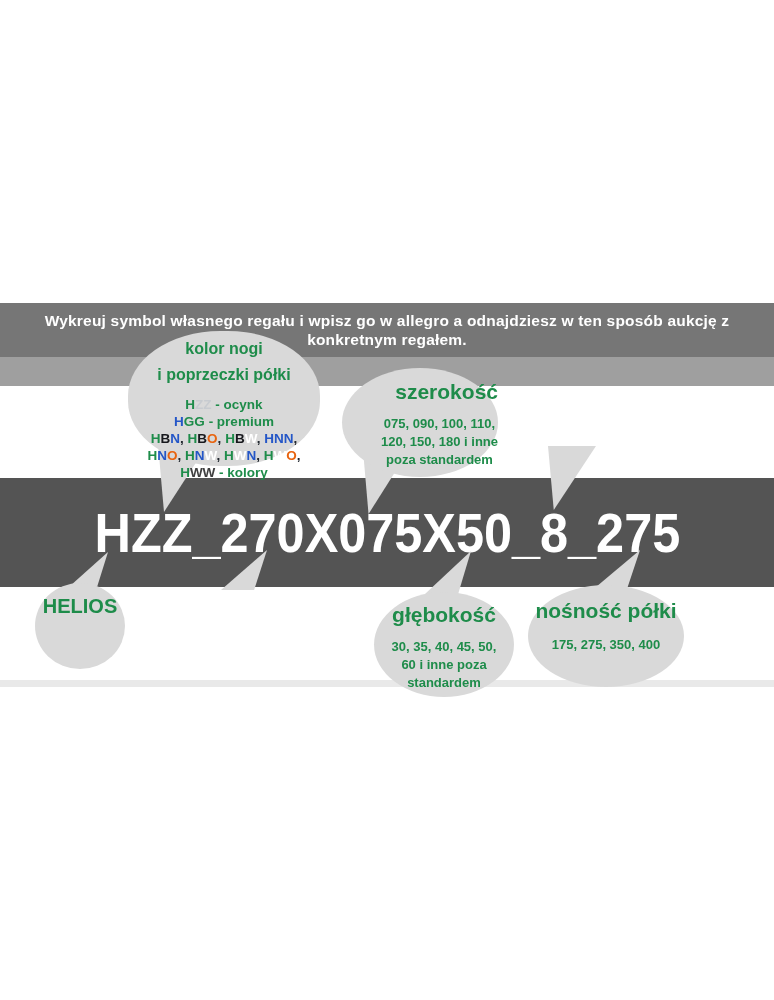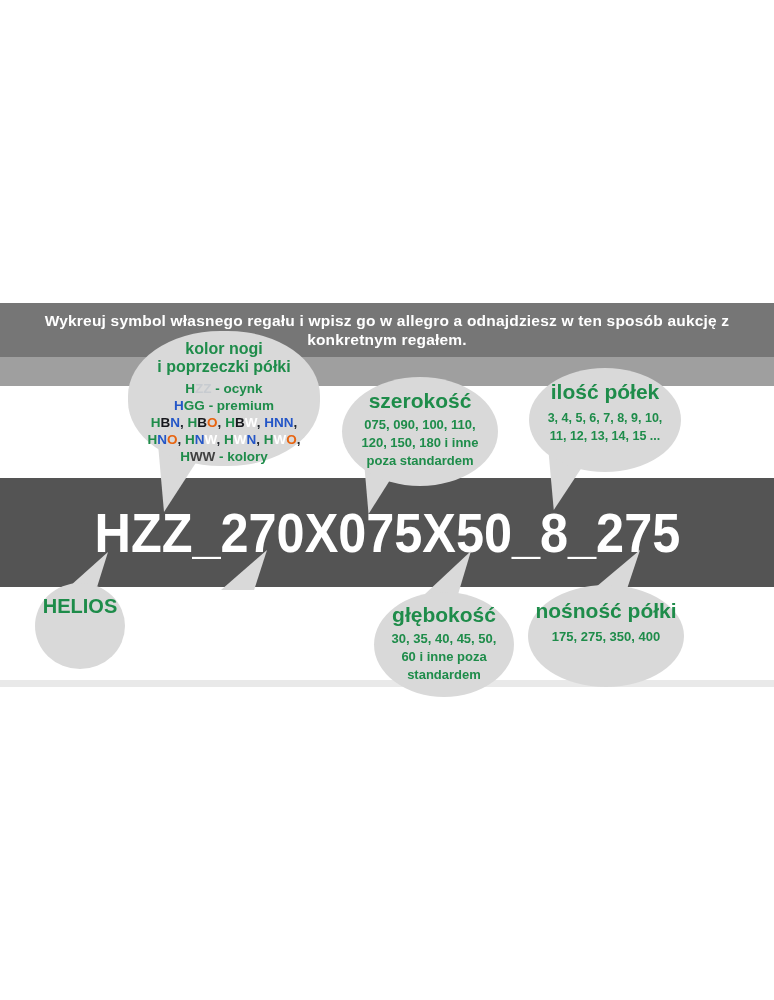--- a/index.html
+++ b/index.html
@@ -12,32 +12,32 @@
   .banner .bline{color:#ffffff;font-weight:bold;font-size:15.5px;line-height:19px;
           text-align:center;letter-spacing:.2px;}
   .subband{top:357px;height:29px;background:#9f9f9f;z-index:1;}
   .darkband{top:478px;height:109px;background:#545454;z-index:1;
           display:flex;align-items:center;justify-content:center;}
   .bigsymbol{color:#ffffff;font-weight:bold;font-size:56px;letter-spacing:0;
           transform:scaleX(.9);transform-origin:center;white-space:nowrap;}
   .faintband{top:680px;height:7px;background:#e9e9e9;z-index:1;}
   
   .bubble{position:absolute;background:#d9d9d9;border-radius:50%;z-index:3;
-          display:flex;flex-direction:column;align-items:center;text-align:center;}
+          display:flex;flex-direction:column;align-items:center;text-align:center;gap:8px;}
   .tail{position:absolute;background:#d9d9d9;z-index:2;}
   .tail.down{clip-path:polygon(0 0,100% 0,12% 100%);}
   .tail.up{clip-path:polygon(100% 0,0 100%,72% 100%);}
   .btitle{color:#1e8c4a;font-weight:bold;font-size:21px;line-height:23px;}
   .btitle.small{font-size:16px;line-height:18px;}
   .vlines{font-weight:bold;font-size:13px;line-height:18px;color:#1e8c4a;}
   .vlines.code{font-size:13.5px;line-height:17px;}
   .helios-label{color:#1e8c4a;font-weight:bold;font-size:20px;}
   
   .b-kolor   {left:128px;top:331px;width:192px;height:126px;border-radius:48%;padding-top:9px;}
-  .b-szer    {left:342px;top:377px;width:156px;height:97px;padding-top:12px;}
+  .b-szer    {left:342px;top:368px;width:156px;height:97px;padding-top:12px;align-items:flex-end;}
   .b-ilosc   {left:529px;top:368px;width:152px;height:92px;padding-top:12px;}
   .b-helios  {left:35px; top:583px;width:90px; height:74px;justify-content:flex-start;padding-top:12px;}
   .b-wys     {left:133px;top:588px;width:168px;height:96px;padding-top:10px;}
   .b-gleb    {left:374px;top:592px;width:140px;height:94px;padding-top:11px;}
   .b-nosn    {left:528px;top:585px;width:156px;height:88px;padding-top:14px;}
   .t-kolor {left:158px;top:444px;width:50px;height:68px;}
   .t-szer  {left:363px;top:450px;width:46px;height:64px;}
   .t-ilosc {left:548px;top:446px;width:48px;height:64px;}
   .t-helios{left:70px; top:552px;width:38px;height:34px;}
   .t-wys   {left:221px;top:550px;width:46px;height:40px;}
@@ -85,27 +85,20 @@
 
   <div class="bubble b-szer">
     <div class="btitle">szerokość</div>
     <div class="vlines mt4">
         <div>075, 090, 100, 110,</div>
         <div>120, 150, 180  i inne</div>
         <div>poza standardem</div>
       </div>
   </div>
 
-  <div class="bubble b-ilosc">
-    <div class="btitle">ilość półek</div>
-    <div class="vlines ilosc-v mt6">
-        <div>3, 4, 5, 6, 7, 8, 9, 10,</div>
-        <div>11, 12, 13, 14, 15 ...</div>
-      </div>
-  </div>
 
   <div class="bubble b-helios">
     <div class="helios-label">HELIOS</div>
   </div>
 
 
   <div class="bubble b-gleb">
     <div class="btitle">głębokość</div>
     <div class="vlines mt4">
         <div>30, 35, 40, 45, 50,</div>

